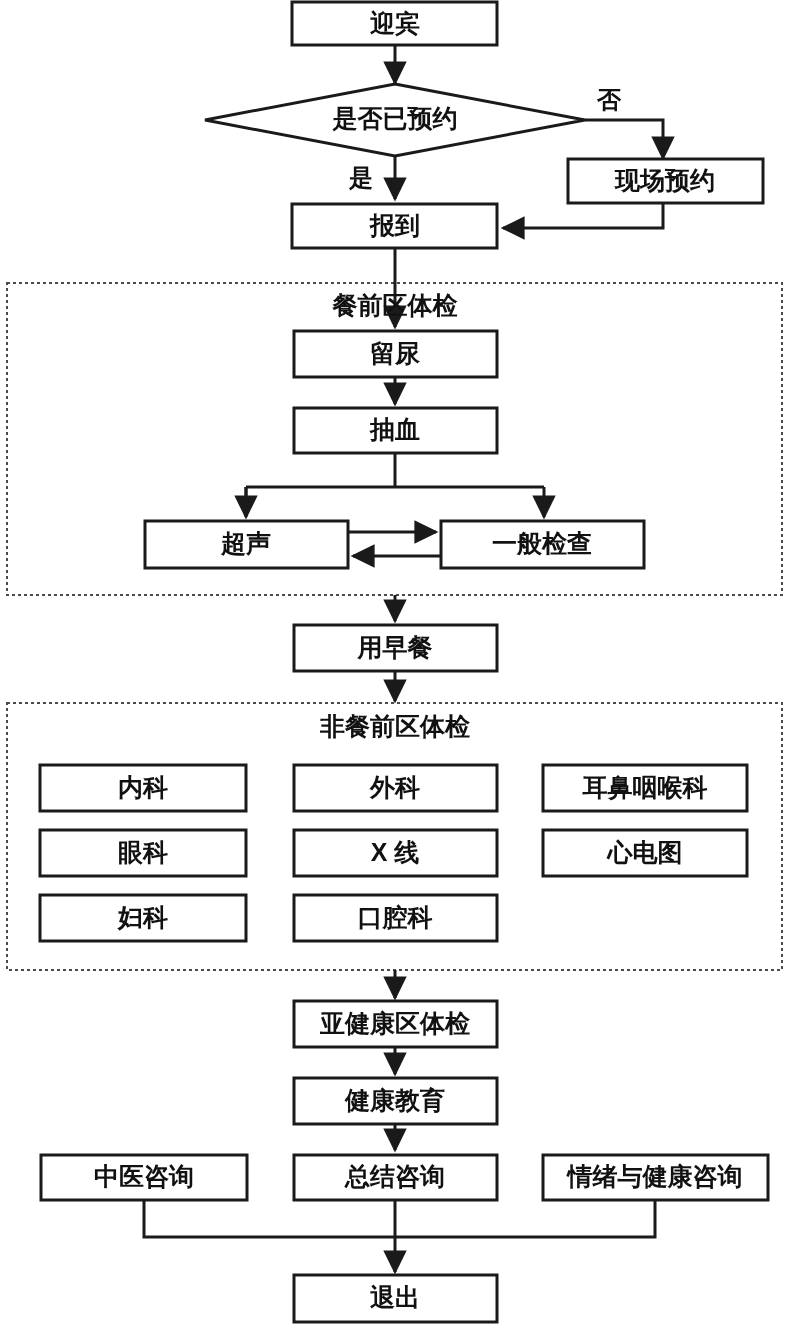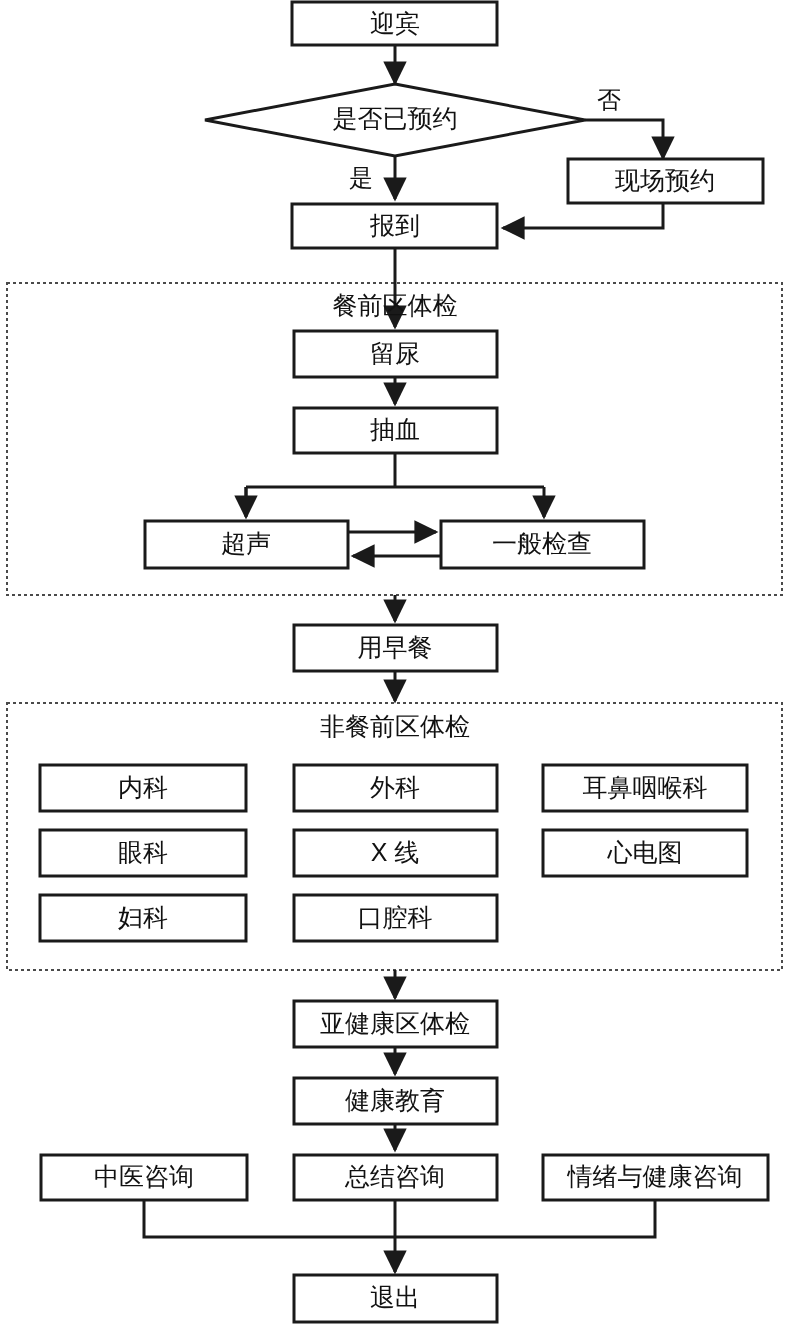--- a/index.html
+++ b/index.html
@@ -9,20 +9,21 @@
   }
   body {
     font-family: "Liberation Sans", "DejaVu Sans", sans-serif;
   }
   #flowchart-root {
     position: relative;
     width: 788px;
     height: 1329px;
     background: #ffffff;
     overflow: hidden;
+    font-weight: bold;
   }
   svg#chart-svg {
     position: absolute;
     left: 0;
     top: 0;
     width: 788px;
     height: 1329px;
   }
   .node-box {
     fill: #ffffff;

